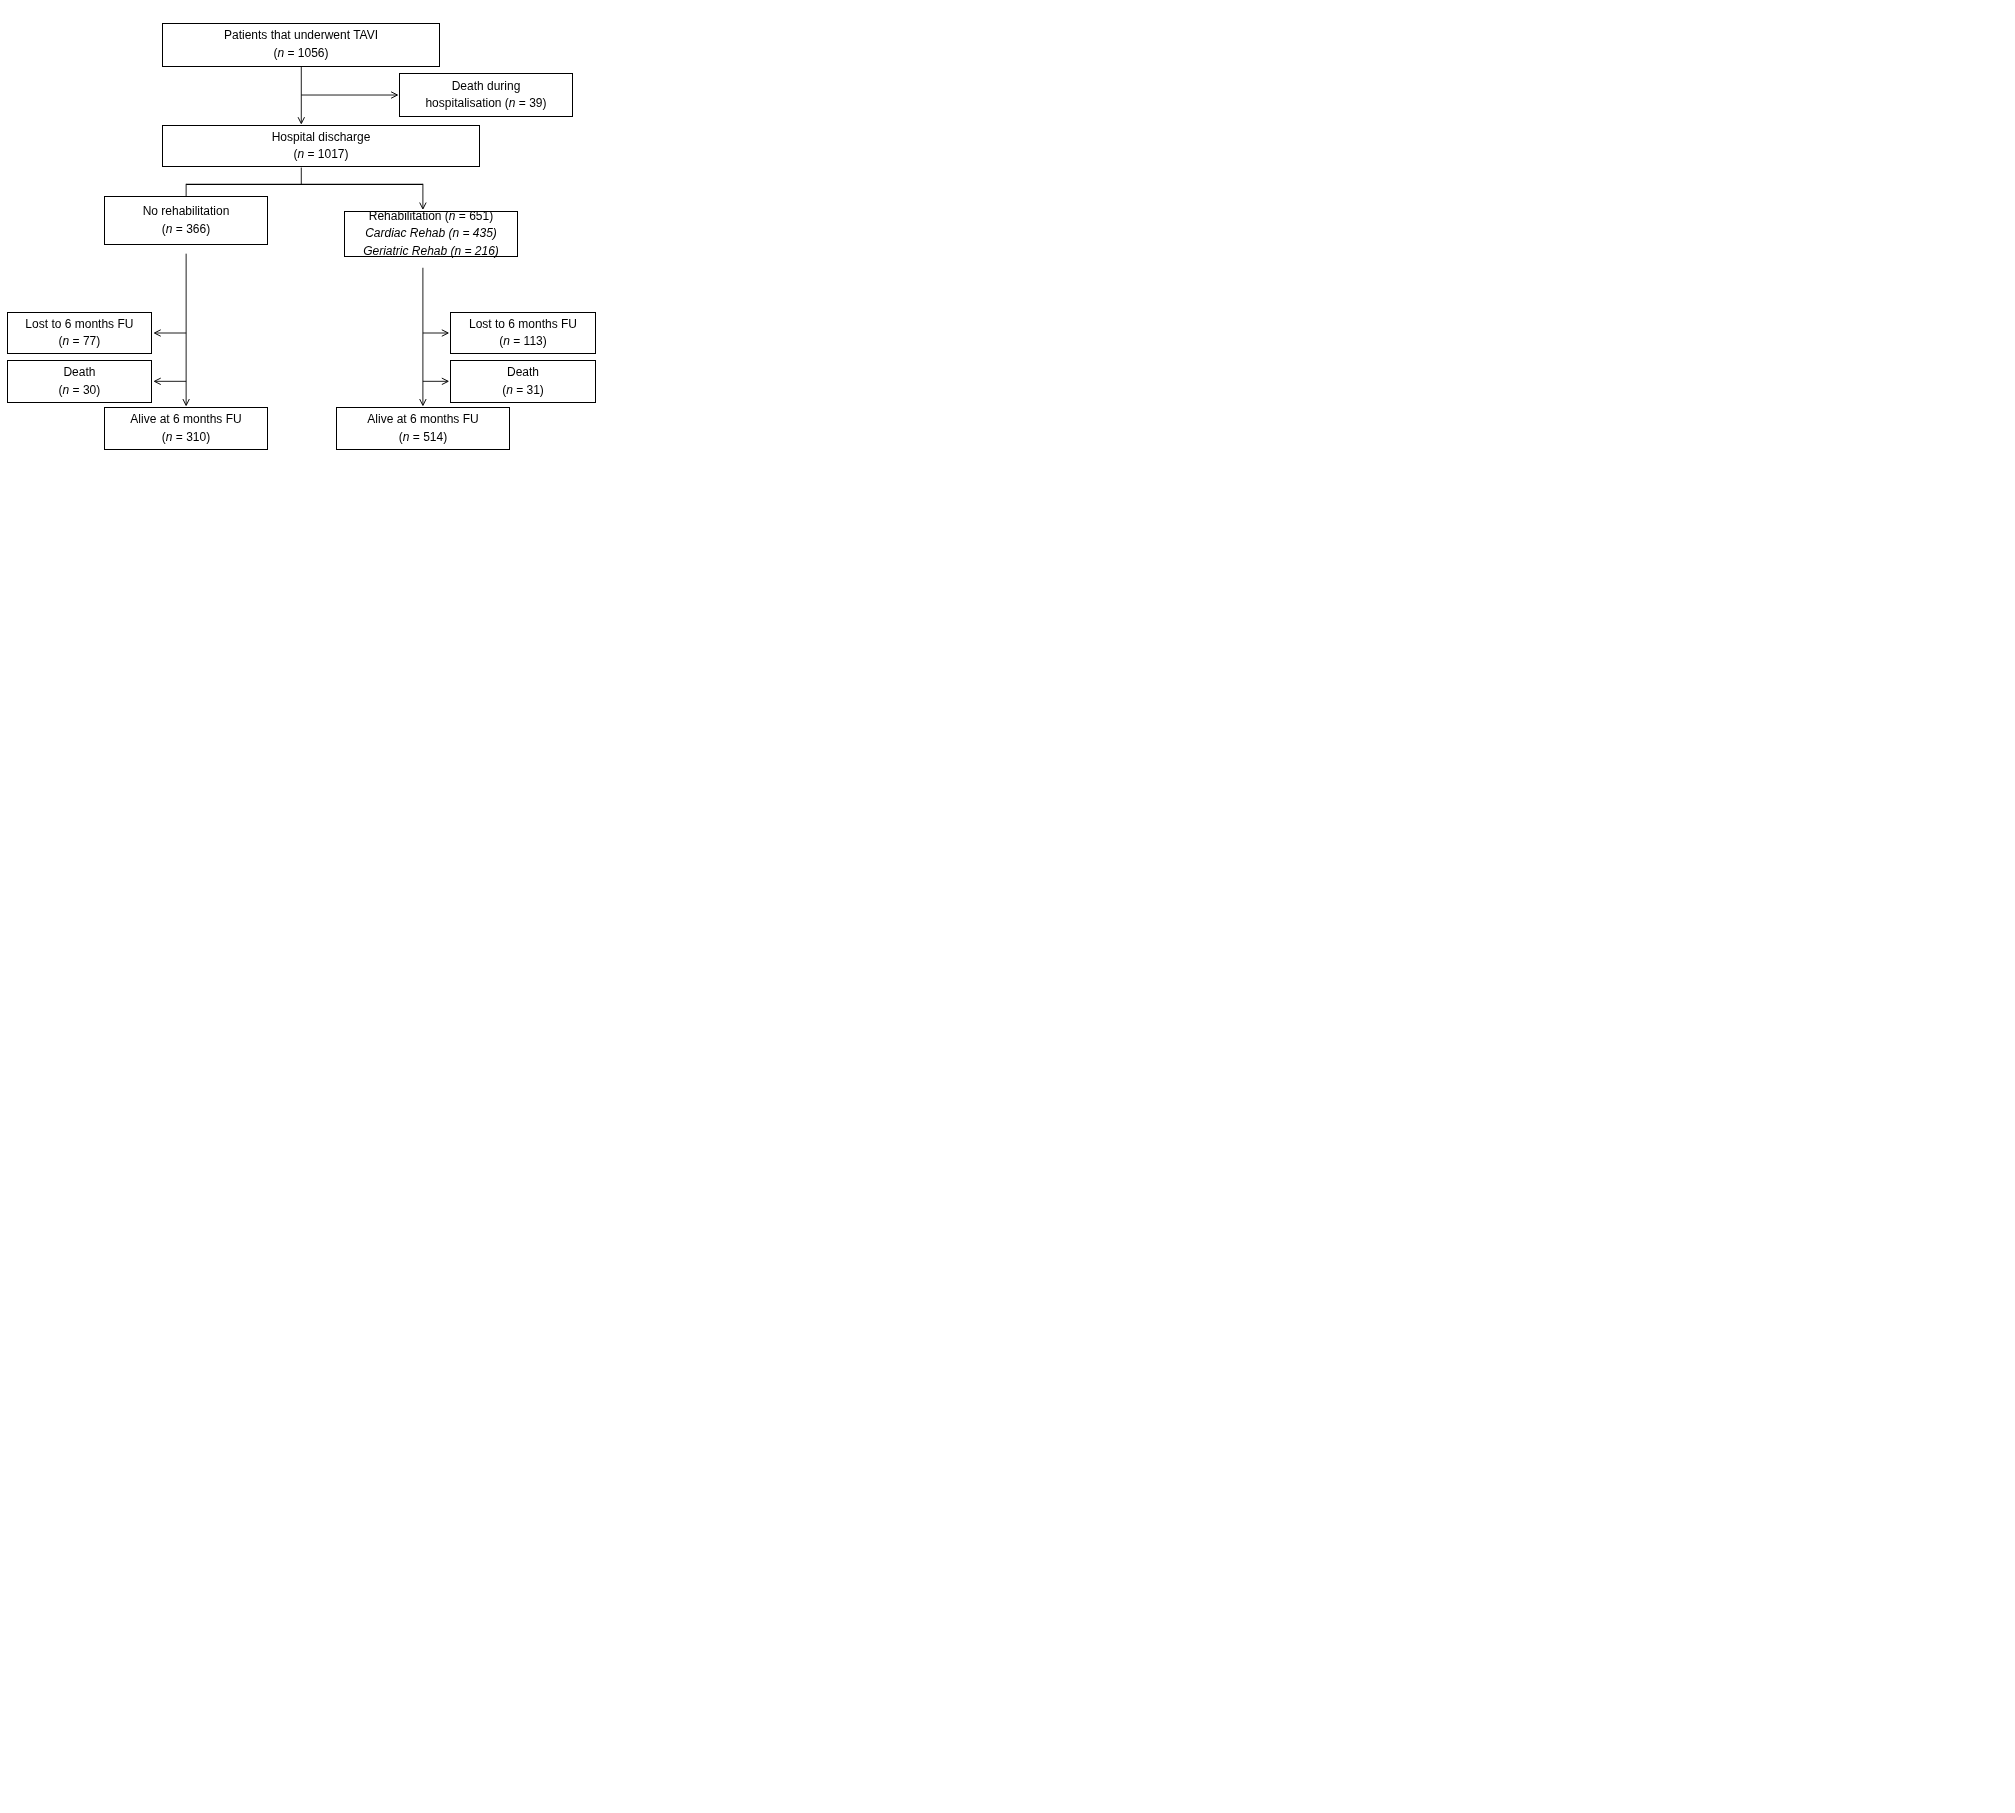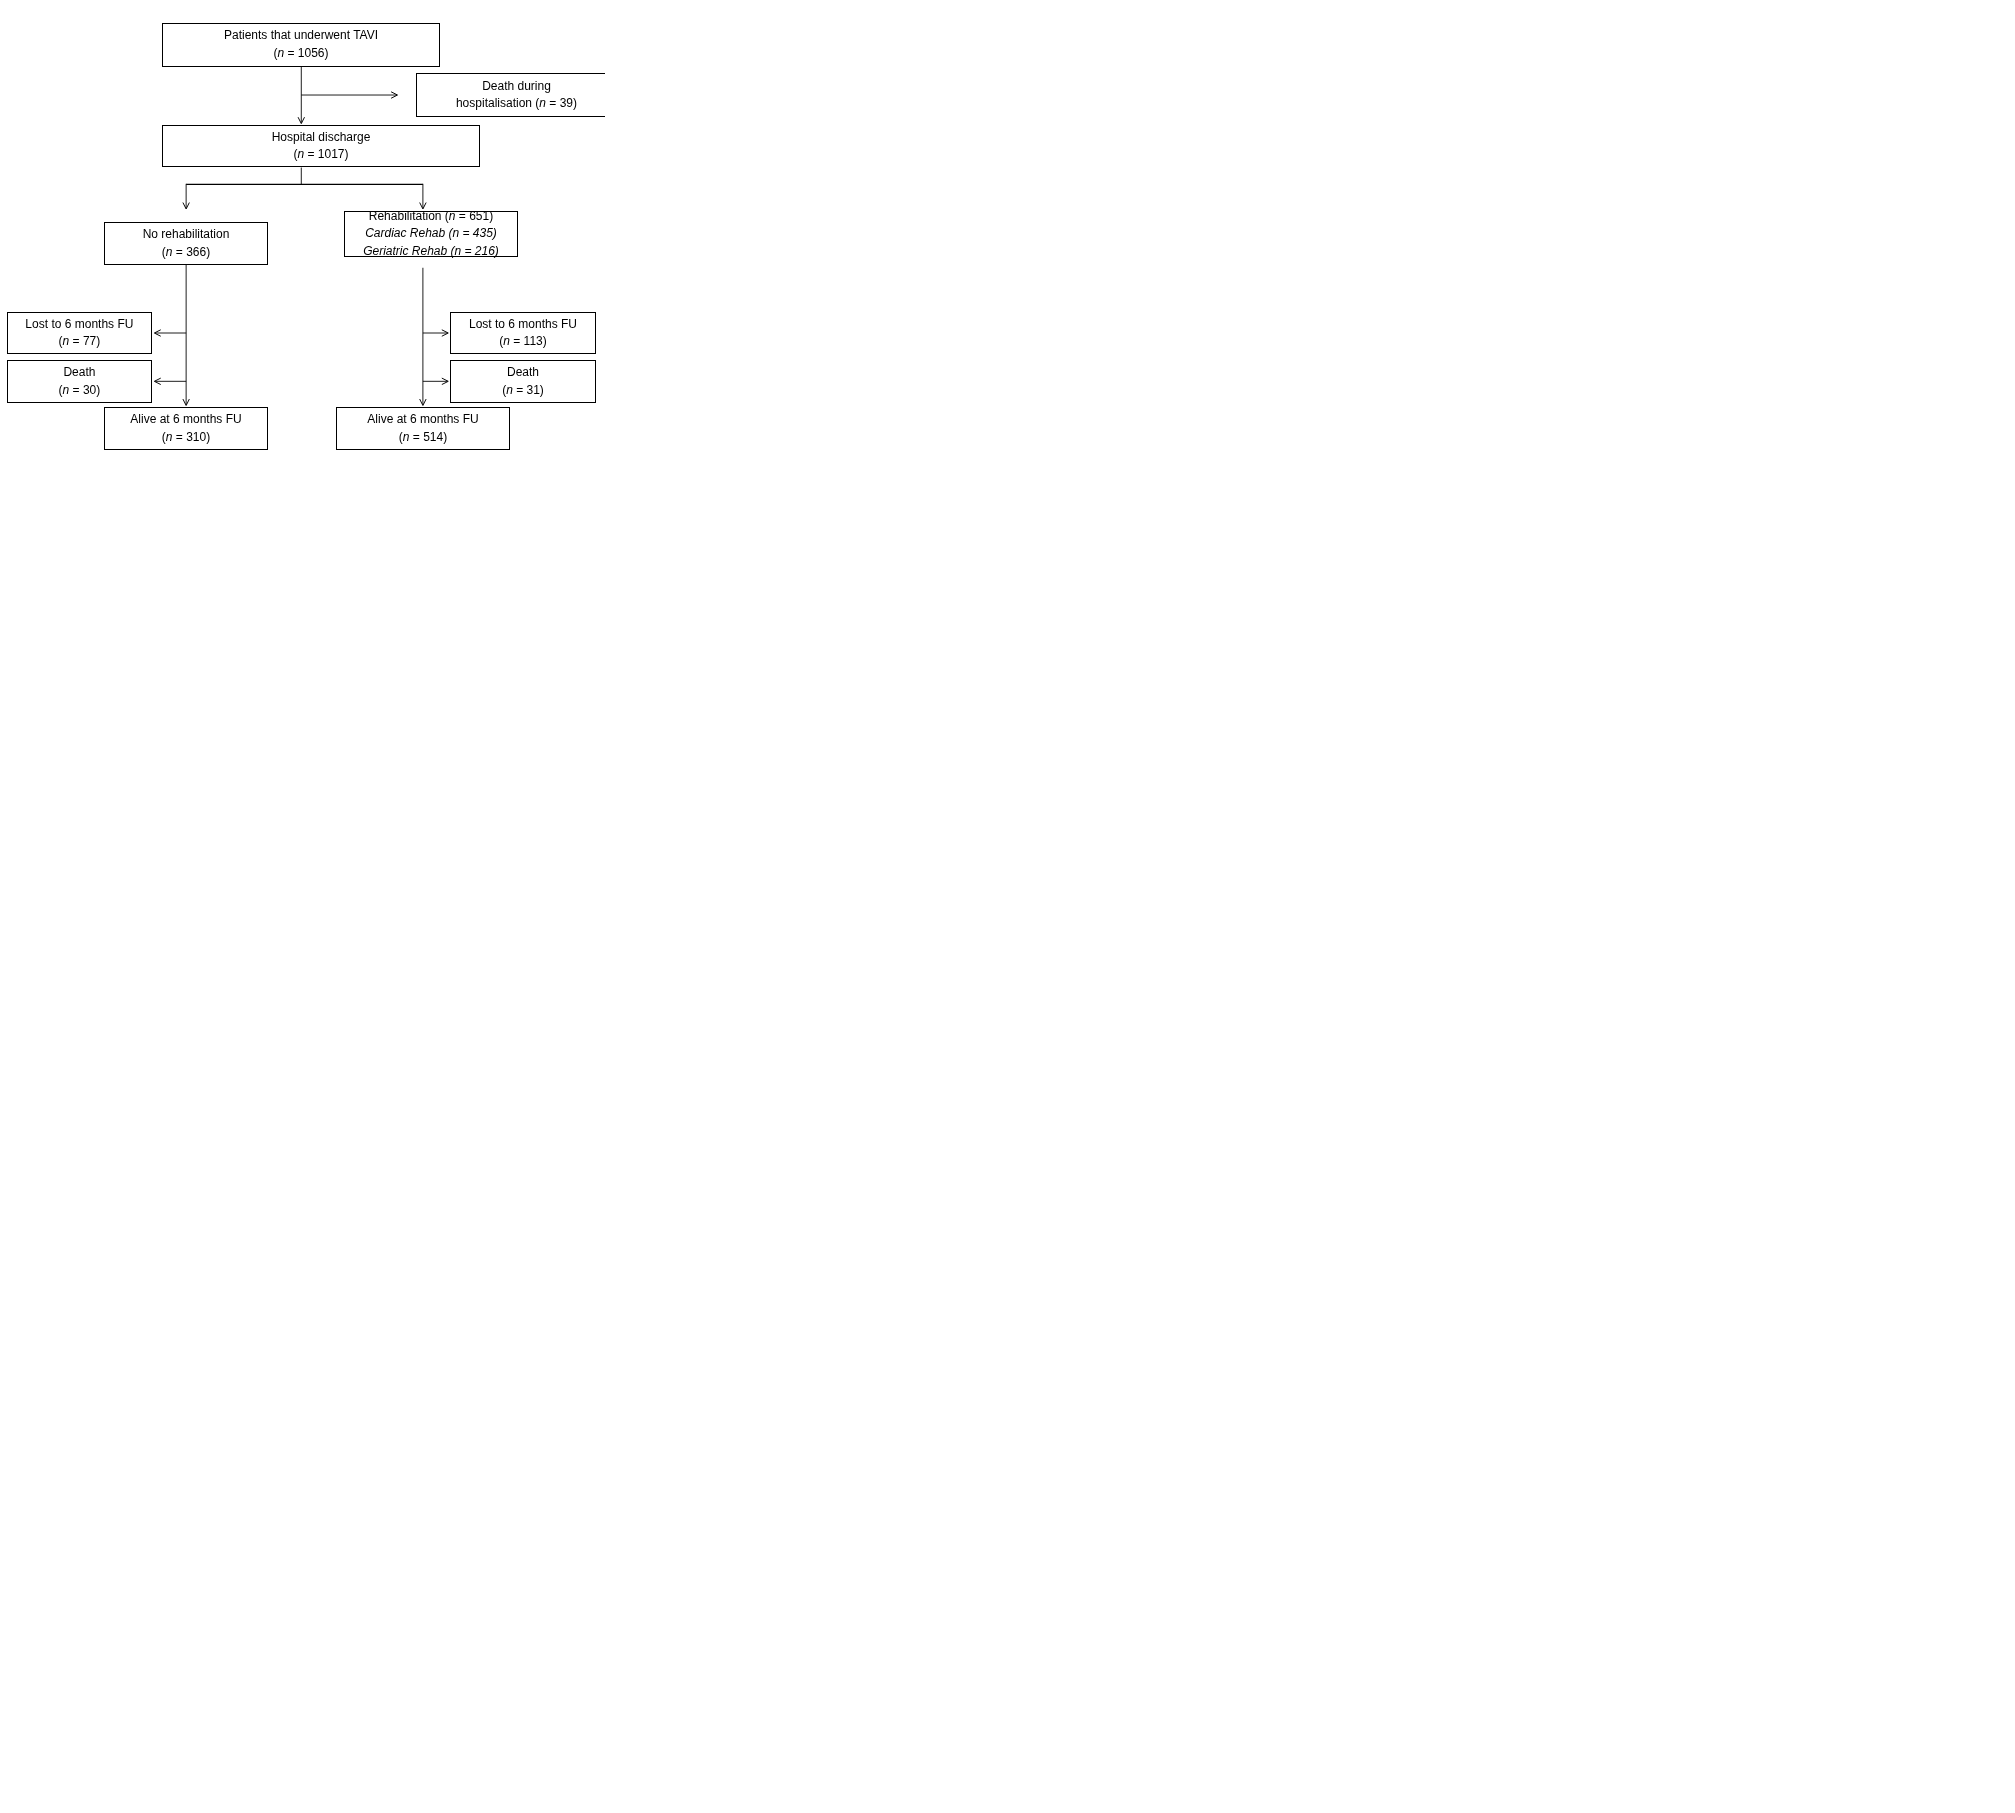--- a/index.html
+++ b/index.html
@@ -66,31 +66,31 @@
     <line x1="461" y1="947" x2="384" y2="947" stroke="#000000" stroke-width="2.2" marker-end="url(#arrow)"></line>
     <line x1="1049" y1="827" x2="1110" y2="827" stroke="#000000" stroke-width="2.2" marker-end="url(#arrow)"></line>
     <line x1="1049" y1="947" x2="1110" y2="947" stroke="#000000" stroke-width="2.2" marker-end="url(#arrow)"></line>
   </svg>
 
   <div class="box" style="left:162px;top:22.6px;width:278px;height:44px">
     <div class="ln"><span>Patients that underwent TAVI</span></div>
     <div class="ln"><span>(</span><span class="it">n</span><span> = 1056)</span></div>
   </div>
 
-  <div class="box" style="left:416px;top:73px;width:201px;height:44px">
+  <div class="box" style="left:399px;top:73px;width:174px;height:44px">
     <div class="ln"><span>Death during</span></div>
     <div class="ln"><span>hospitalisation </span><span>(</span><span class="it">n</span><span> = 39)</span></div>
   </div>
 
   <div class="box" style="left:162px;top:125px;width:318px;height:42px">
     <div class="ln"><span>Hospital discharge</span></div>
     <div class="ln"><span>(</span><span class="it">n</span><span> = 1017)</span></div>
   </div>
 
-  <div class="box" style="left:104px;top:222px;width:164px;height:43px">
+  <div class="box" style="left:104px;top:196px;width:164px;height:49px">
     <div class="ln"><span>No rehabilitation</span></div>
     <div class="ln"><span>(</span><span class="it">n</span><span> = 366)</span></div>
   </div>
 
   <div class="box" style="left:344px;top:211px;width:174px;height:46px">
     <div class="ln"><span>Rehabilitation </span><span>(</span><span class="it">n</span><span> = 651)</span></div>
     <div class="ln it"><span>Cardiac Rehab (n = 435)</span></div>
     <div class="ln it"><span>Geriatric Rehab (n = 216)</span></div>
   </div>
 

